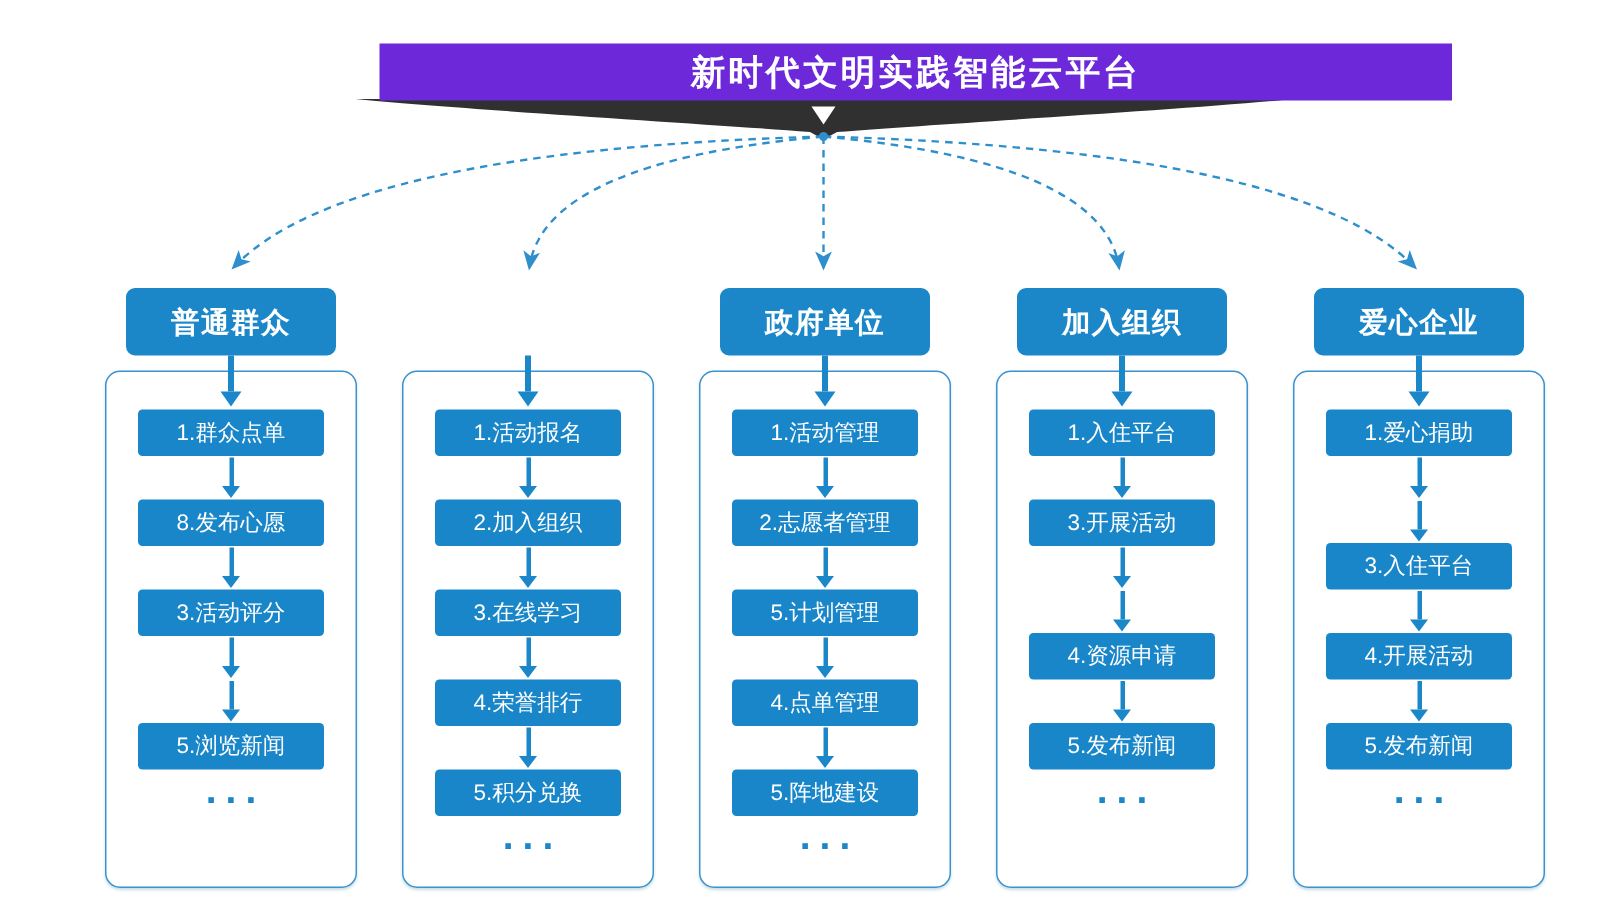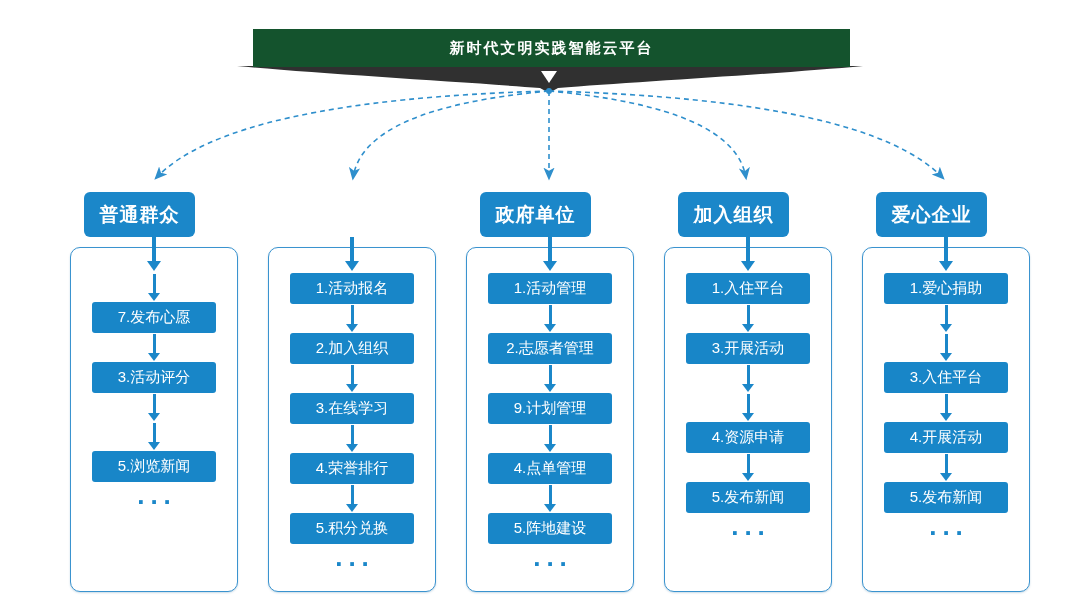--- a/index.html
+++ b/index.html
@@ -2,36 +2,36 @@
 <html><head>
 <meta charset="utf-8">
 <style>
   html,body{margin:0;padding:0;background:#fff;}
   #stage{
     position:relative;width:1080px;height:611px;background:#ffffff;overflow:hidden;
     font-family:"Liberation Sans","DejaVu Sans",sans-serif;
   }
   
   .banner{
-    position:absolute;left:253px;top:29px;width:597px;height:38px;
-    background:#14532d;color:#ffffff;font-size:15px;font-weight:bold;
+    position:absolute;left:253px;top:29px;width:715px;height:38px;
+    background:#6d28d9;color:#ffffff;font-size:23px;font-weight:bold;
     letter-spacing:2px;display:flex;align-items:center;justify-content:center;
     z-index:5;
   }
   
   .fanlayer{position:absolute;left:0;top:0;width:1080px;height:220px;z-index:2;pointer-events:none;}
   
   .column{position:absolute;top:190px;width:168px;height:402px;}
   .col-outline{
     position:absolute;left:0;top:57px;width:166px;height:343px;
     border:1.5px solid #3a93cf;border-radius:10px;background:#ffffff;
     box-shadow:0 1px 2px rgba(40,110,160,.25);
   }
   .col-header{
-    position:absolute;left:14px;top:2px;width:111px;height:45px;
+    position:absolute;left:14px;top:2px;width:140px;height:45px;
     background:#1b87c9;border-radius:6px;color:#fff;font-size:19px;font-weight:bold;
     letter-spacing:1px;display:flex;align-items:center;justify-content:center;z-index:4;
   }
   .big-arrow{
     position:absolute;left:50%;top:47px;transform:translateX(-50%);
     width:4px;height:24px;background:#1b87c9;z-index:4;
   }
   .big-arrow::after{
     content:"";position:absolute;top:24px;left:50%;transform:translateX(-50%);
     border:7px solid transparent;border-top:10px solid #1b87c9;border-bottom:none;
@@ -82,22 +82,23 @@
     <path d="M549,91 L549,178" fill="none" stroke="#2f8fcc" stroke-width="1.6" stroke-dasharray="5 4" marker-end="url(#ah)"></path>
     <path d="M549,91 Q735,108 746,178" fill="none" stroke="#2f8fcc" stroke-width="1.6" stroke-dasharray="5 4" marker-end="url(#ah)"></path>
     <path d="M549,91 Q868,100 943,178" fill="none" stroke="#2f8fcc" stroke-width="1.6" stroke-dasharray="5 4" marker-end="url(#ah)"></path>
   </svg>
 
   <div class="column" style="left:70px">
     <div class="col-outline"></div>
     <div class="col-header">普通群众</div>
     <div class="big-arrow"></div>
     <div class="items">
+      <div class="item">1.群众点单</div>
       <div class="varrow"></div>
-      <div class="item">7.发布心愿</div>
+      <div class="item">8.发布心愿</div>
       <div class="varrow"></div>
       <div class="item">3.活动评分</div>
       <div class="varrow"></div>
       <div class="varrow"></div>
       <div class="item">5.浏览新闻</div>
       <div class="ellipsis">...</div>
     </div>
   </div>
 
   <div class="column" style="left:268px">
@@ -119,21 +120,21 @@
 
   <div class="column" style="left:466px">
     <div class="col-outline"></div>
     <div class="col-header">政府单位</div>
     <div class="big-arrow"></div>
     <div class="items">
       <div class="item">1.活动管理</div>
       <div class="varrow"></div>
       <div class="item">2.志愿者管理</div>
       <div class="varrow"></div>
-      <div class="item">9.计划管理</div>
+      <div class="item">5.计划管理</div>
       <div class="varrow"></div>
       <div class="item">4.点单管理</div>
       <div class="varrow"></div>
       <div class="item">5.阵地建设</div>
       <div class="ellipsis">...</div>
     </div>
   </div>
 
   <div class="column" style="left:664px">
     <div class="col-outline"></div>

